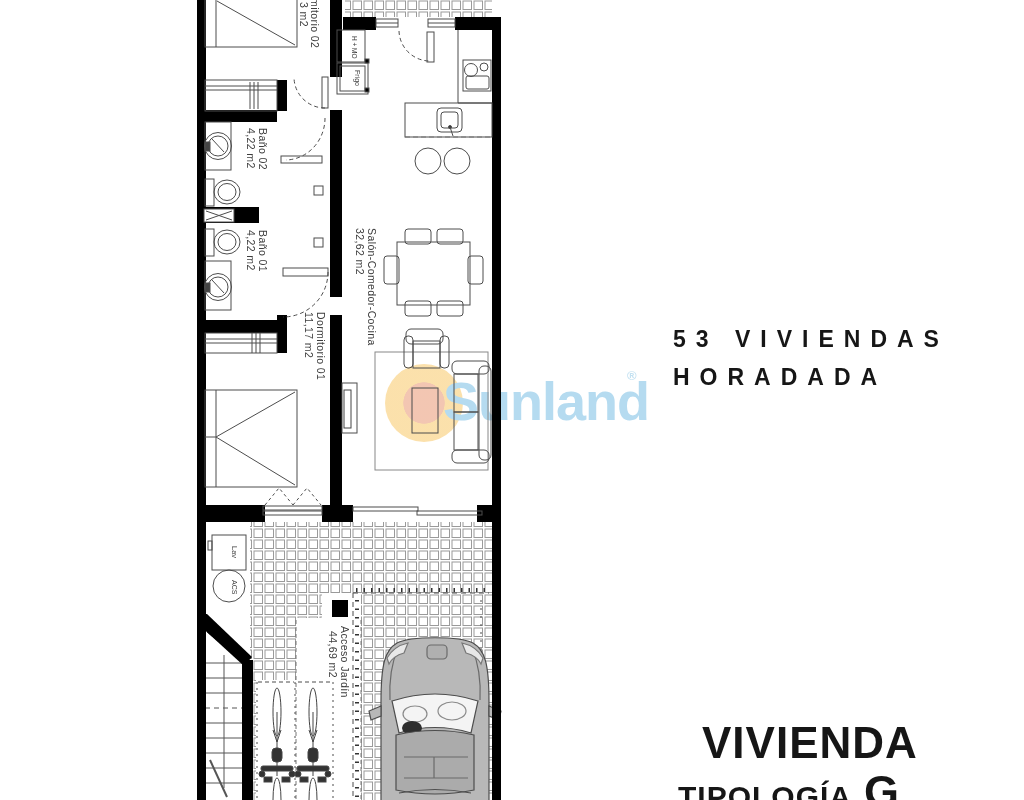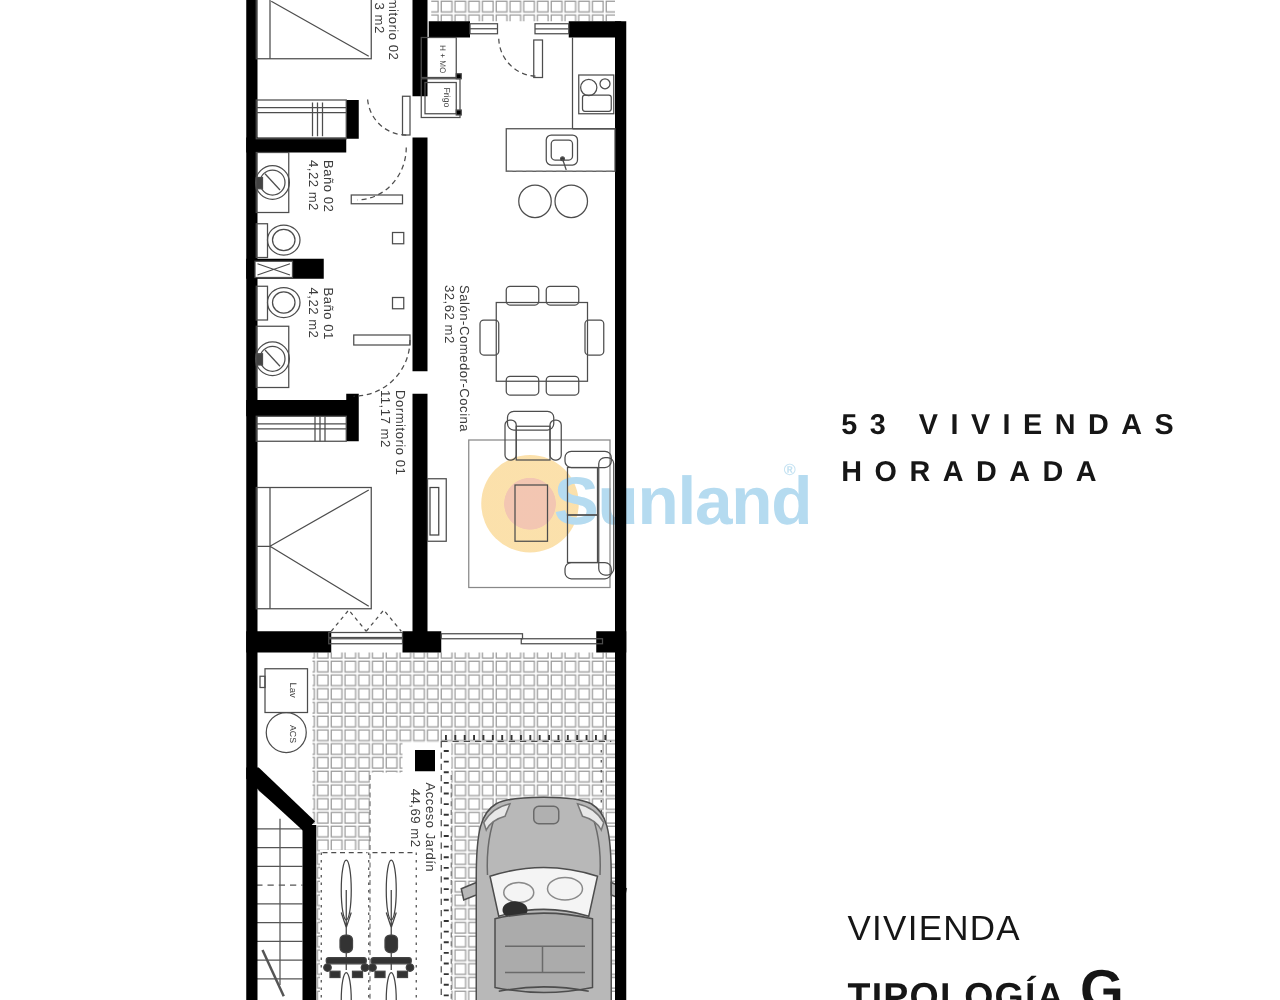--- a/index.html
+++ b/index.html
@@ -25,21 +25,21 @@
   }
   
   svg.plan{position:absolute;left:0;top:0;z-index:2;}
   
   .project-block{
     position:absolute;left:673px;top:320px;z-index:3;
     font-size:23px;font-weight:bold;letter-spacing:10px;line-height:38px;
     color:#161616;white-space:nowrap;
   }
   .unit-block{position:absolute;left:678px;top:722px;z-index:3;color:#161616;white-space:nowrap;}
-  .unit-title{font-size:28px;font-weight:normal;letter-spacing:1px;line-height:42px;}
+  .unit-title{font-size:44px;font-weight:bold;letter-spacing:1px;line-height:42px;margin-left:24px;}
   .typology{display:flex;align-items:baseline;margin-top:2px;}
   .typology-label{font-size:30px;font-weight:bold;letter-spacing:1px;}
   .typology-value{font-size:45px;font-weight:bold;margin-left:12px;}
   text{fill:#3c3c3c;}
 </style>
 </head>
 <body>
 
 <div class="watermark">
   <div class="wm-circle"></div>

